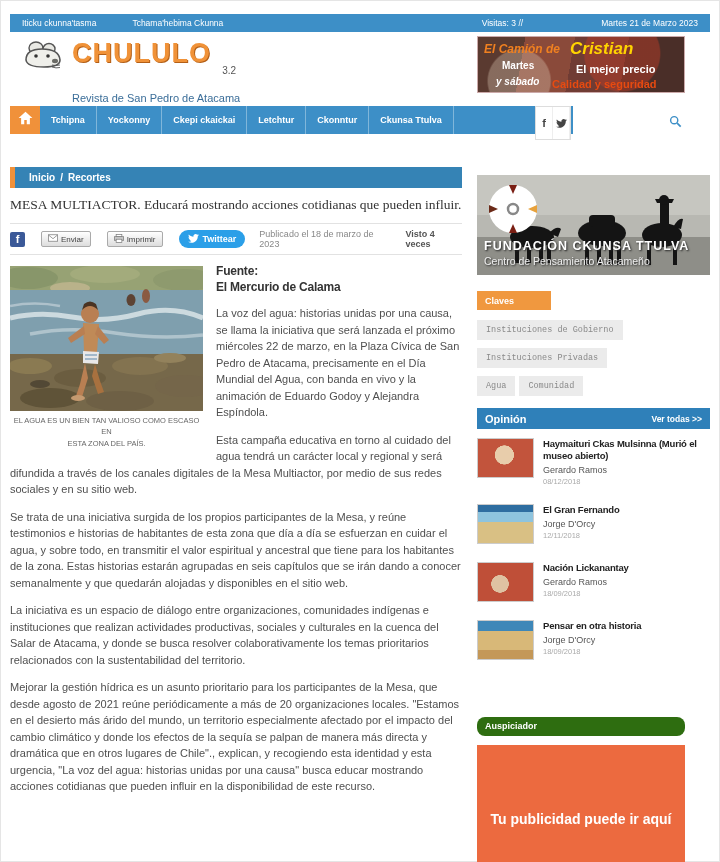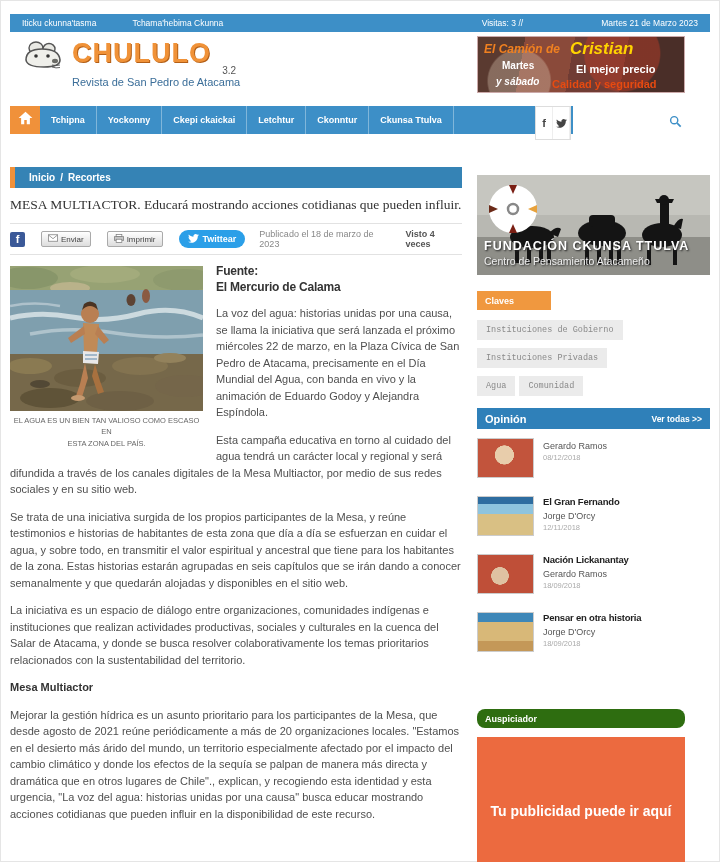--- a/index.html
+++ b/index.html
@@ -14,21 +14,21 @@
   .topbar .spacer { flex: 1; }
   .topbar .visits { margin-right: 78px; }
 
   
   .header { margin: 0 10px; height: 70px; display: flex; align-items: flex-start; }
   .logo-wrap { display: flex; align-items: flex-start; padding: 8px 0 0 12px; }
   .logo-text { margin-left: 6px; }
   .logo-title { font-size: 27px; font-weight: bold; color: #f09238; letter-spacing: 1px;
                 text-shadow: 1px 1px 0 #b35f17; line-height: 1; }
   .logo-version { font-size: 10px; color: #555; text-align: right; margin-top: -2px; padding-right: 4px;}
-  .logo-subtitle { font-size: 11px; color: #3b6e99; margin-top: 0px; }
+  .logo-subtitle { font-size: 11px; color: #3b6e99; margin-top: 16px; }
   .header-ad { margin-left: auto; margin-right: 25px; margin-top: 4px; width: 208px; height: 57px;
                position: relative; overflow: hidden; cursor: pointer;
                background: linear-gradient(100deg, #5a3a30 0 22%, #8a4a3a 22% 45%, #703c34 45% 70%, #4a2e28 70%);
                border: 1px solid #caa; }
   .header-ad::before { content:""; position:absolute; inset:0;
                background: radial-gradient(circle at 20% 80%, rgba(220,200,180,.35) 0 18%, transparent 19%),
                            radial-gradient(circle at 70% 30%, rgba(180,60,40,.5) 0 25%, transparent 26%); }
   .had { position: absolute; white-space: nowrap; line-height: 1; }
   .had-camion { top: 6px; left: 6px; color: #f08020; font-size: 12px; font-weight: bold; font-style: italic; }
   .had-cristian { top: 3px; left: 92px; color: #ffd400; font-size: 17px; font-weight: bold; font-style: italic; }
@@ -281,21 +281,20 @@
 
         <div class="fuente-head">
           <div>Fuente:</div>
           <div>El Mercurio de Calama</div>
         </div>
 
         <p>La voz del agua: historias unidas por una causa, se llama la iniciativa que será lanzada el próximo miércoles 22 de marzo, en la Plaza Cívica de San Pedro de Atacama, precisamente en el Día Mundial del Agua, con banda en vivo y la animación de Eduardo Godoy y Alejandra Espíndola.</p>
         <p>Esta campaña educativa en torno al cuidado del agua tendrá un carácter local y regional y será difundida a través de los canales digitales de la Mesa Multiactor, por medio de sus redes sociales y en su sitio web.</p>
         <p>Se trata de una iniciativa surgida de los propios participantes de la Mesa, y reúne testimonios e historias de habitantes de esta zona que día a día se esfuerzan en cuidar el agua, y sobre todo, en transmitir el valor espiritual y ancestral que tiene para los habitantes de la zona. Estas historias estarán agrupadas en seis capítulos que se irán dando a conocer semanalmente y que quedarán alojadas y disponibles en el sitio web.</p>
         <p>La iniciativa es un espacio de diálogo entre organizaciones, comunidades indígenas e instituciones que realizan actividades productivas, sociales y culturales en la cuenca del Salar de Atacama, y donde se busca resolver colaborativamente los temas prioritarios relacionados con la sustentabilidad del territorio.</p>
-        <div class="sect-head">Mesa Multiactor</div>
         <p>Mejorar la gestión hídrica es un asunto prioritario para los participantes de la Mesa, que desde agosto de 2021 reúne periódicamente a más de 20 organizaciones locales. "Estamos en el desierto más árido del mundo, un territorio especialmente afectado por el impacto del cambio climático y donde los efectos de la sequía se palpan de manera más directa y dramática que en otros lugares de Chile"., explican, y recogiendo esta identidad y esta urgencia, "La voz del agua: historias unidas por una causa" busca educar mostrando acciones cotidianas que pueden influir en la disponibilidad de este recurso.</p>
 
       </div>
     </div>
 
     <div class="side-col">
       <div class="found-banner">
         <svg width="233" height="100" viewBox="0 0 233 100">
           <rect width="233" height="100" fill="#b8b8b2"></rect>
           <rect width="233" height="40" fill="#c6c6c0"></rect>
@@ -343,20 +342,21 @@
       </div>
 
       <div class="op-bar">
         <span class="op-title">Opinión</span>
         <span class="op-seeall">Ver todas &gt;&gt;</span>
       </div>
 
       <div class="op-item">
         <div class="op-thumb op-t1"></div>
         <div>
+          <div class="op-tt">Haymaituri Ckas Mulsinna (Murió el museo abierto)</div>
           <div class="op-au">Gerardo Ramos</div>
           <div class="op-dt">08/12/2018</div>
         </div>
       </div>
       <div class="op-item">
         <div class="op-thumb op-t2"></div>
         <div>
           <div class="op-tt">El Gran Fernando</div>
           <div class="op-au">Jorge D'Orcy</div>
           <div class="op-dt">12/11/2018</div>

